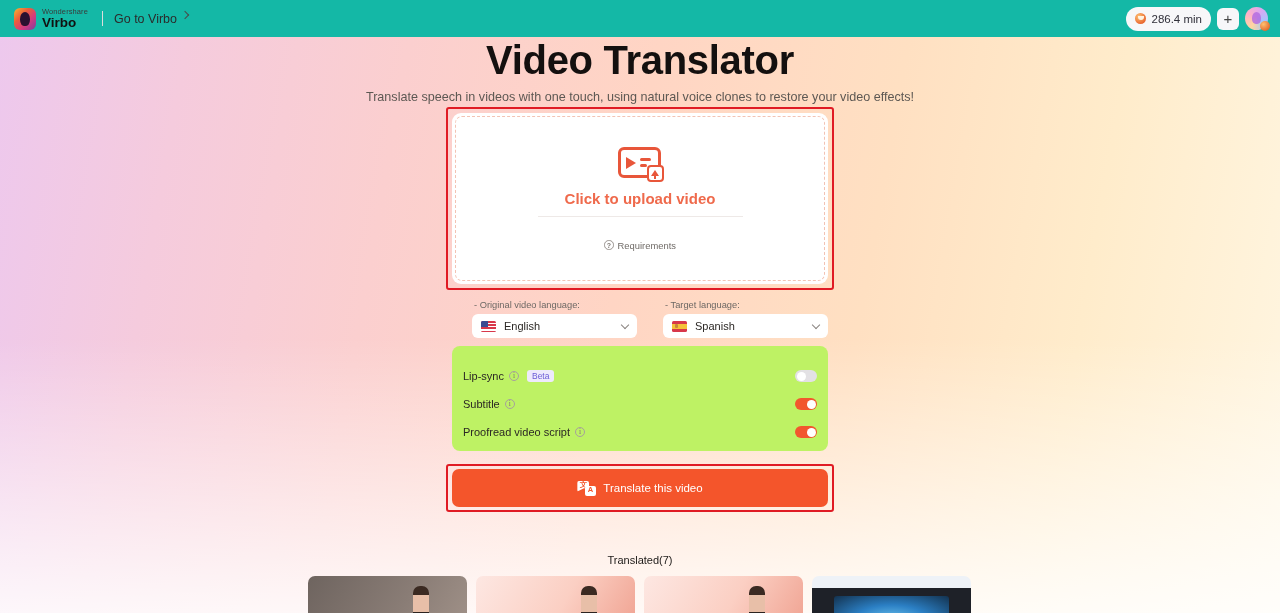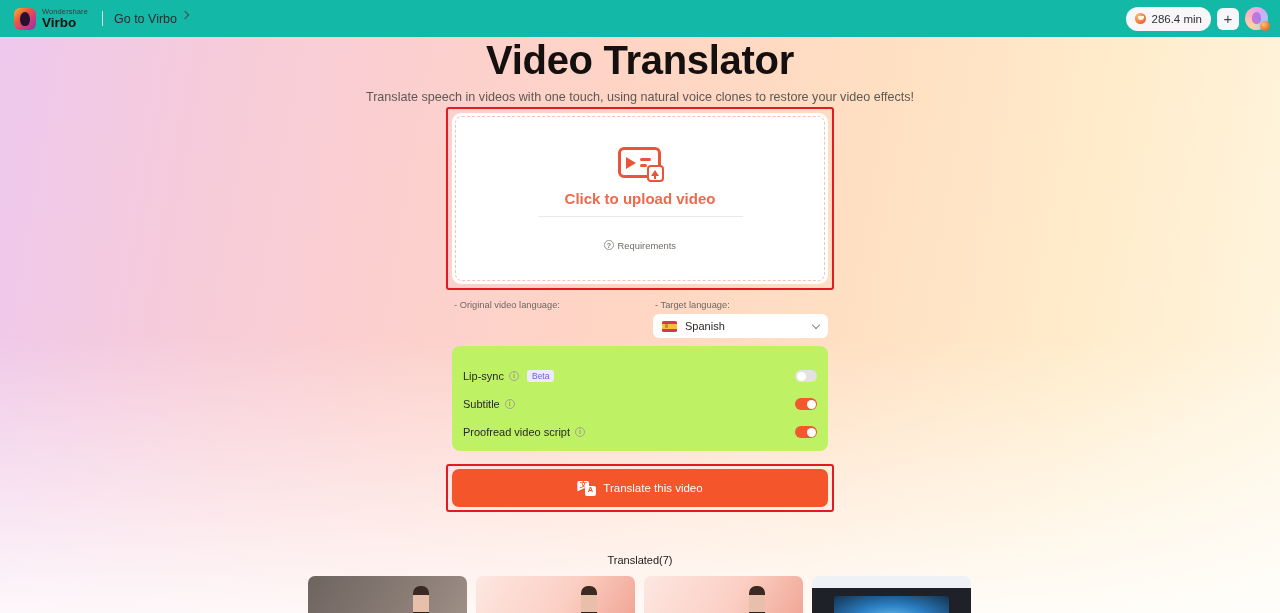--- a/index.html
+++ b/index.html
@@ -126,21 +126,21 @@
     display: flex; align-items: center; gap: 4px; margin-top: 15px;
     font-size: 9.4px; color: #6f6a66; cursor: pointer;
   }
   .qmark {
     width: 9.5px; height: 9.5px; border-radius: 50%; border: 1px solid #9a9490;
     font-size: 7px; color: #7d7773; display: flex; align-items: center; justify-content: center;
     line-height: 1; font-weight: bold;
   }
 
   
-  .lang-row { display: flex; gap: 26px; margin-top: 16px; }
+  .lang-row { display: flex; gap: 26px; margin-top: 16px; margin-left: 20px; }
   .lang-field { flex: 1; }
   .lang-label { font-size: 9.3px; color: #6d6864; margin-bottom: 4px; padding-left: 2px; }
   .lang-select {
     background: #fff; border-radius: 6px; height: 24px; display: flex; align-items: center;
     padding: 0 9px; gap: 8px; cursor: pointer;
   }
   .flag { width: 15px; height: 11px; border-radius: 1.5px; flex: none; overflow: hidden; position: relative; }
   .flag-us { background: repeating-linear-gradient(180deg, #d8374a 0 1.6px, #fff 1.6px 3.2px); }
   .flag-us::after { content: ""; position: absolute; left: 0; top: 0; width: 6.5px; height: 6px; background: #3b4b92; }
   .flag-es { background: linear-gradient(180deg, #d8374a 0 25%, #f5c13a 25% 75%, #d8374a 75% 100%); }
@@ -273,20 +273,25 @@
       <div class="upload-req">
         <span class="qmark">?</span>
         <span>Requirements</span>
       </div>
     </div>
   </div>
 
   <div class="lang-row">
     <div class="lang-field">
       <div class="lang-label">- Original video language:</div>
+      <div class="lang-select">
+        <span class="flag flag-us"></span>
+        <span class="lang-name">English</span>
+        <span class="chev-d"></span>
+      </div>
     </div>
     <div class="lang-field">
       <div class="lang-label">- Target language:</div>
       <div class="lang-select">
         <span class="flag flag-es"></span>
         <span class="lang-name">Spanish</span>
         <span class="chev-d"></span>
       </div>
     </div>
   </div>

